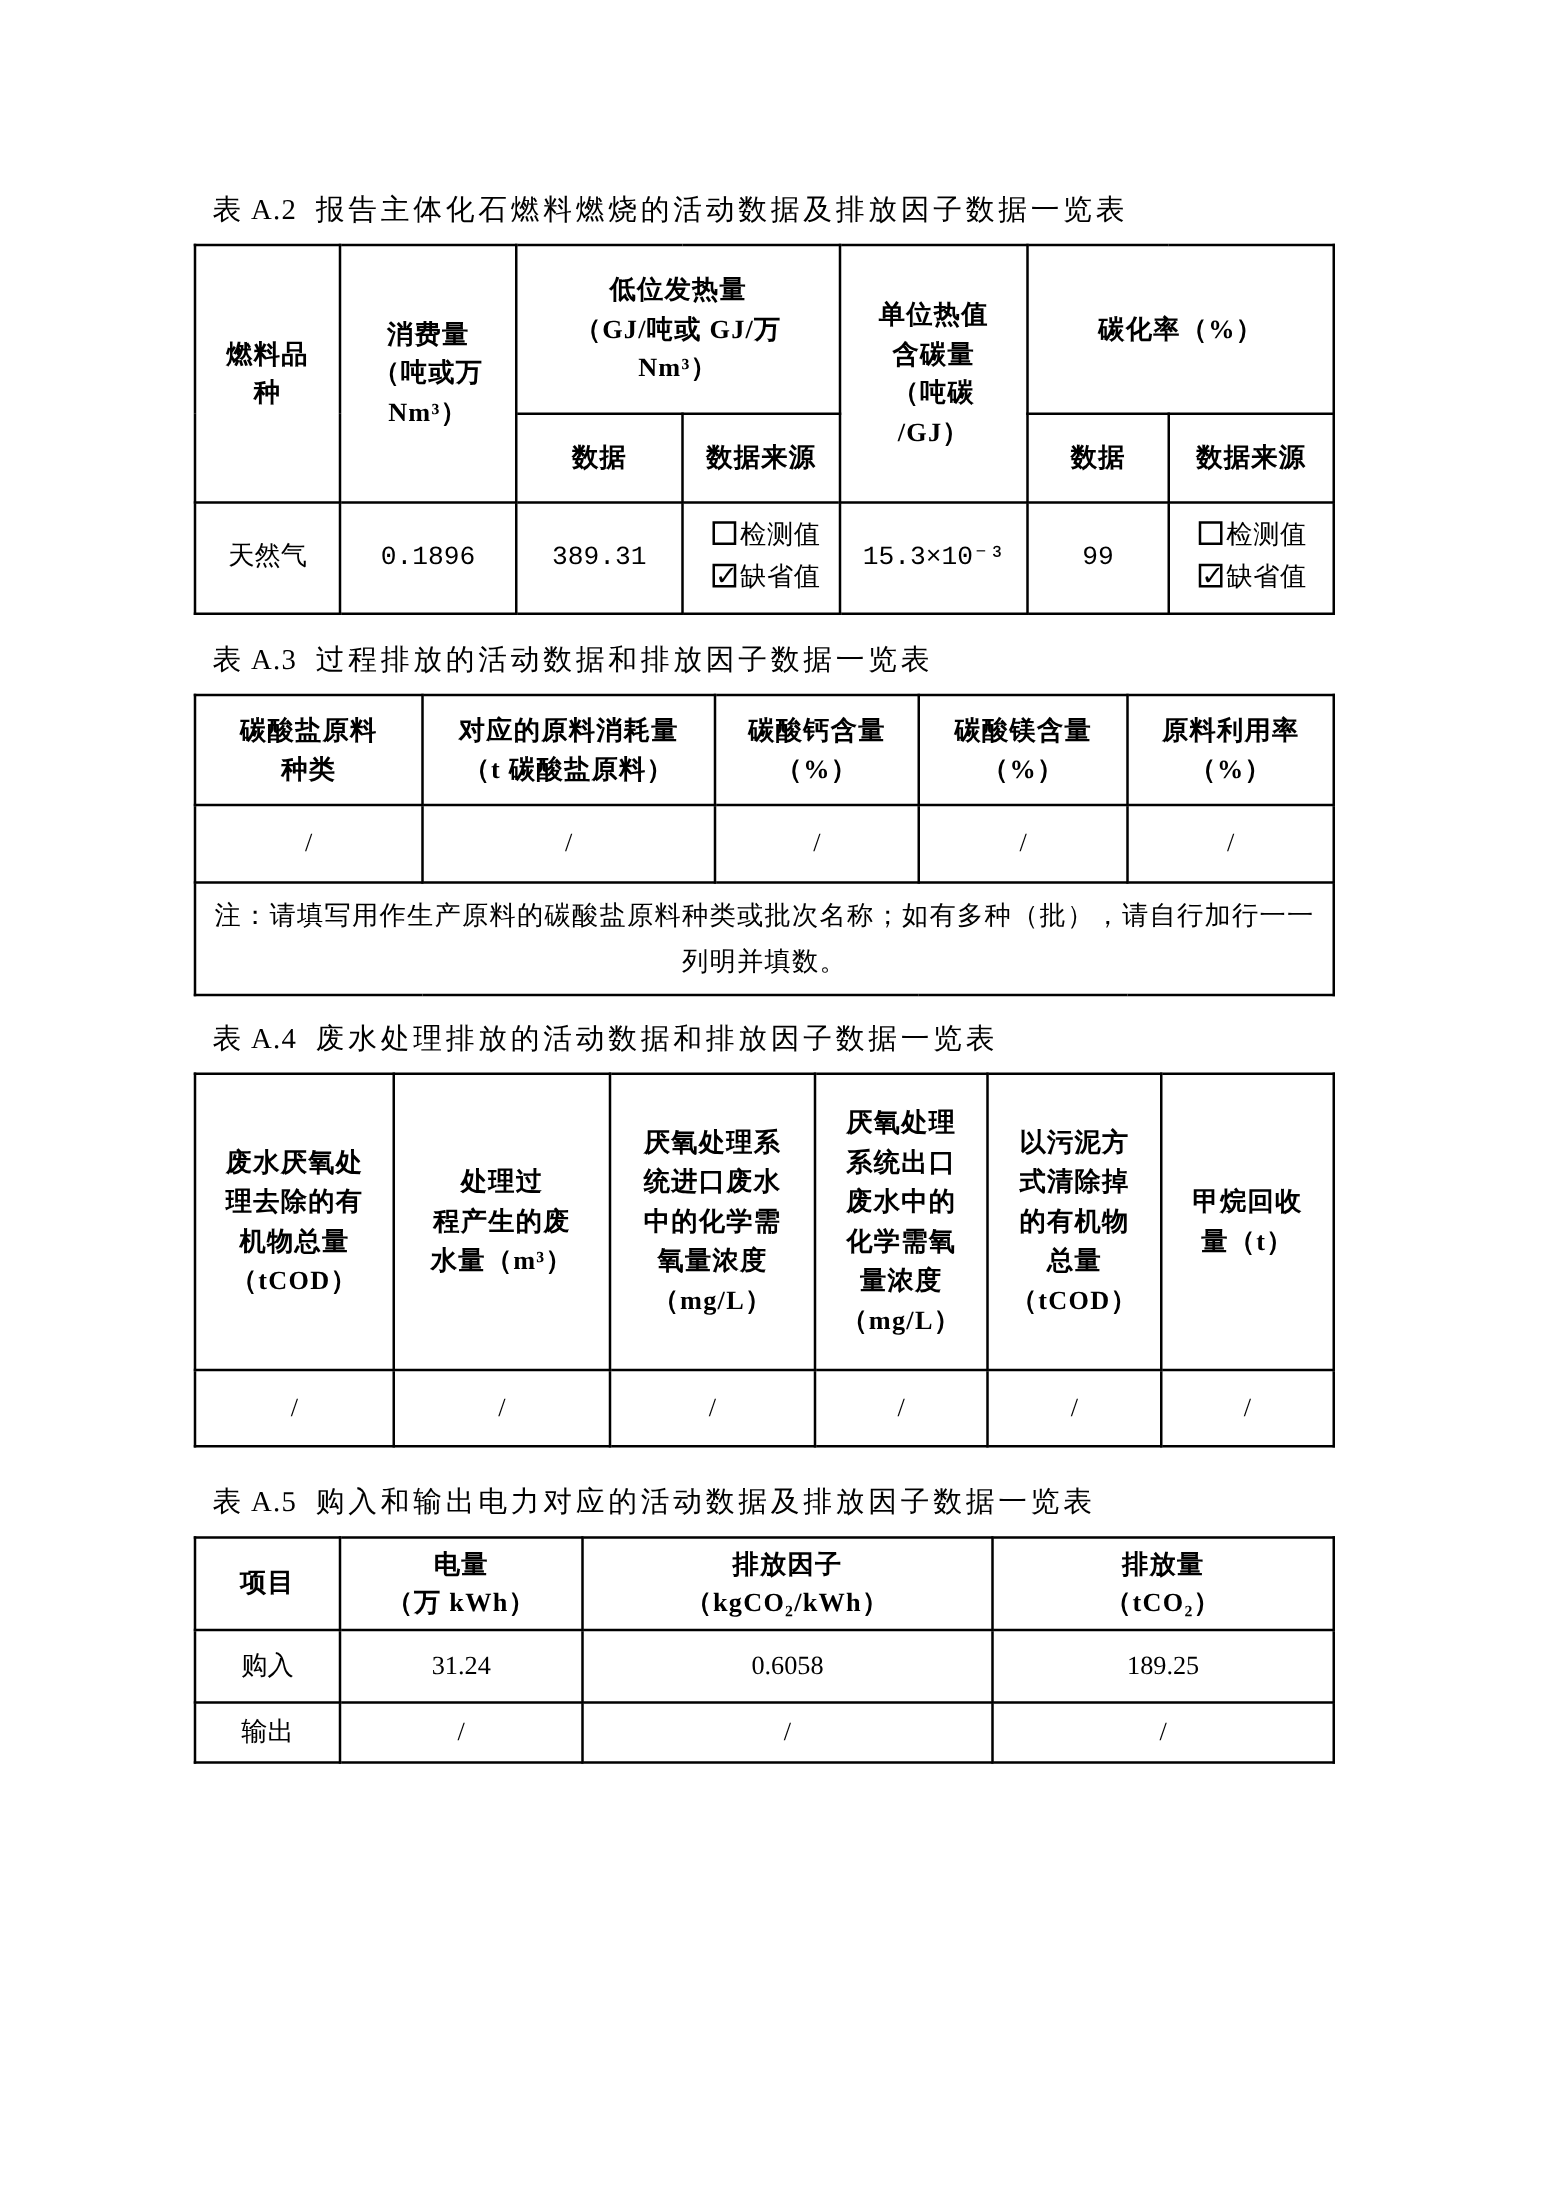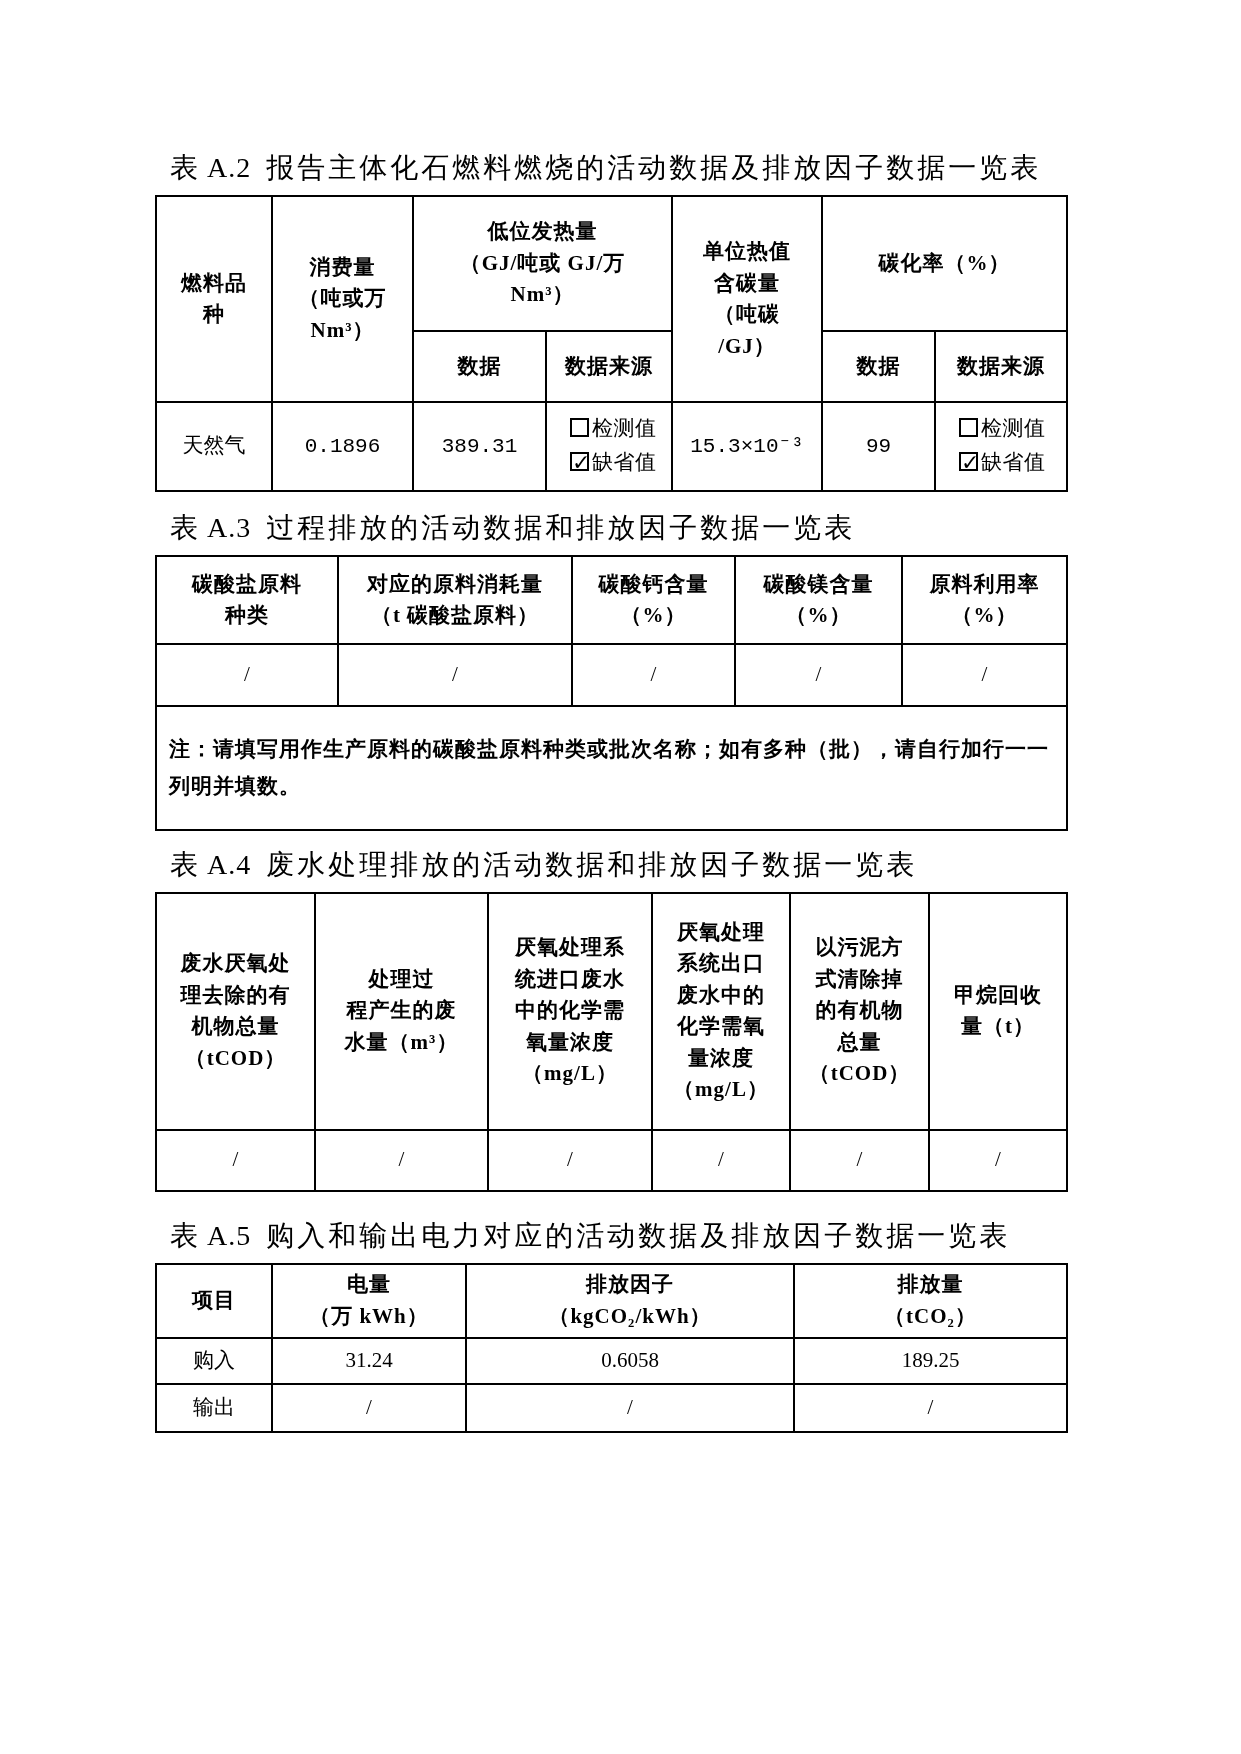--- a/index.html
+++ b/index.html
@@ -4,21 +4,21 @@
 <style>
   html,body { margin:0; padding:0; }
   body {
     width:1241px; height:1754px; background:#ffffff; color:#000;
     font-family:"Liberation Serif","DejaVu Serif",serif;
   }
   .page { position:relative; width:1241px; height:1754px; background:#fff; overflow:hidden; }
   .content { position:absolute; left:155px; top:152px; width:911px; }
 
   .tbl-title {
-    font-size:28px; line-height:32px; margin:0 0 11px 15px;
+    font-size:23px; line-height:32px; margin:0 0 11px 15px;
     letter-spacing:3px; white-space:nowrap;
   }
   .tbl-title .lbl { letter-spacing:1px; margin-right:15px; }
 
   table { border-collapse:collapse; width:911px; table-layout:fixed; }
   th,td {
     border:2px solid #000; box-sizing:border-box;
     text-align:center; vertical-align:middle;
     font-size:21px; line-height:1.5; padding:3px 4px;
     white-space:pre-line;
@@ -28,21 +28,21 @@
   
   .a2 tr:nth-child(1) { height:135px; }
   .a2 tr:nth-child(2) { height:71px; }
   .a2 tr:nth-child(3) { height:89px;font-family:Liberation Mono, monospace; }
   .a3 tr:nth-child(1) { height:88px; }
   .a3 tr:nth-child(2) { height:62px; }
   .a3 tr:nth-child(3) { height:90px; }
   .a4 tr:nth-child(1) { height:237px; }
   .a4 tr:nth-child(2) { height:61px; }
   .a5 tr:nth-child(1) { height:74px; }
-  .a5 tr:nth-child(2) { height:46px; }
+  .a5 tr:nth-child(2) { height:58px; }
   .a5 tr:nth-child(3) { height:48px; }
 
   .mt-a3 { margin-top:20px; }
   .mt-a4 { margin-top:18px; }
   .mt-a5 { margin-top:28px; }
 
   
   .src-cell { text-align:left; padding-left:23px; white-space:normal; }
   .opt { display:block; white-space:nowrap; line-height:34px; letter-spacing:0.5px; }
   .cbox {
@@ -51,22 +51,22 @@
     position:relative;
   }
   .cbox.checked::after {
     content:"\2713";
     position:absolute; left:0px; top:-8px;
     font-size:22px; font-weight:bold;
     font-family:"DejaVu Sans",sans-serif;
   }
 
   .note-cell {
-    text-align:left; white-space:normal;
-    padding:24px 12px; line-height:1.75; letter-spacing:1px;font-weight:bold;
+    text-align:center; white-space:normal;
+    padding:7px 12px; line-height:1.75; letter-spacing:1px;
   }
 </style>
 </head>
 <body>
 
 <div class="page">
   <div class="content">
 
     <div class="tbl-title">
       <span class="lbl">表 A.2</span><span>报告主体化石燃料燃烧的活动数据及排放因子数据一览表</span>

